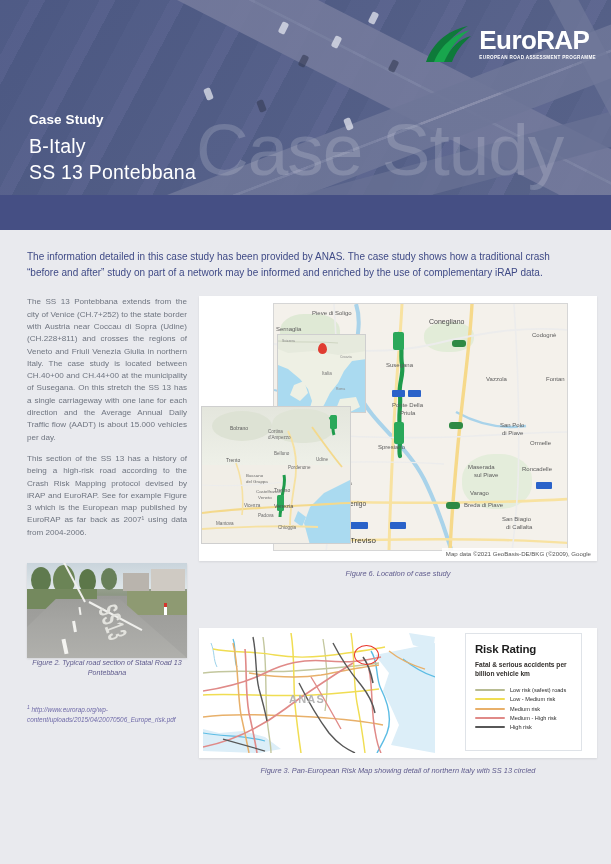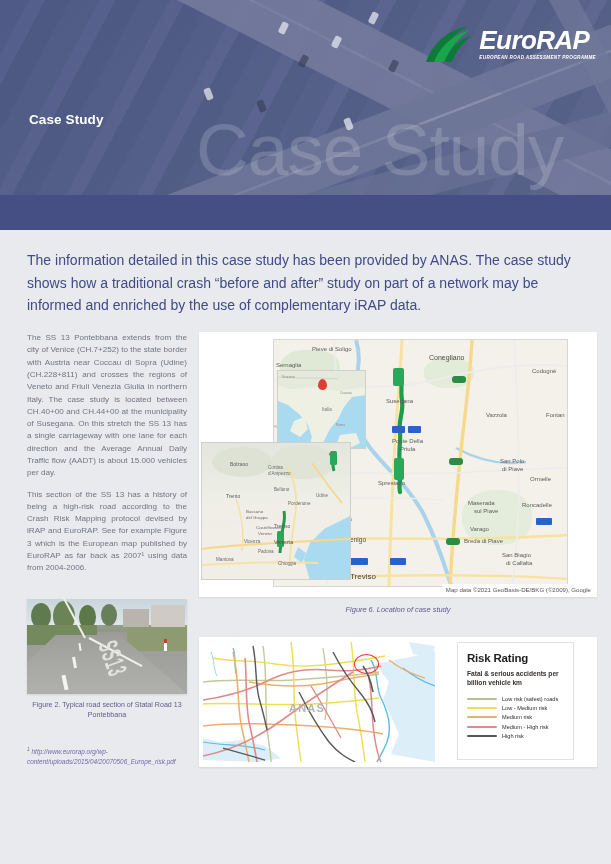--- a/index.html
+++ b/index.html
@@ -119,21 +119,20 @@
 
   
   .logo {
     position: absolute;
     right: 15px;
     top: 24px;
     z-index: 8;
     display: flex;
     align-items: center;
     gap: 7px;
-    font-style: italic;
   }
   .logo-mark { width: 48px; height: 40px; display: block; }
   .logo-text { line-height: 1; }
   .logo-word {
     font-size: 26px;
     font-weight: bold;
     color: #ffffff;
     letter-spacing: -.6px;
     display: block;
   }
@@ -151,35 +150,35 @@
   .band {
     width: 611px;
     height: 35px;
     background: #454f84;
   }
 
   
   .intro {
     margin: 19px 27px 0 27px;
     color: #3f4a86;
-    font-size: 14px;
+    font-size: 10px;
     line-height: 1.62;
     letter-spacing: .01px;
   }
 
   
   .main {
     position: relative;
     margin-top: 15px;
     padding: 0 14px 0 27px;
     display: flex;
     gap: 12px;
   }
   .col-left { width: 160px; flex: 0 0 160px; }
-  .col-right { flex: 1; }
+  .col-right { flex: 1; gap: 27px; }
 
   .body-p {
     color: #6f7580;
     font-size: 8.1px;
     line-height: 1.52;
     text-align: justify;
     margin-bottom: 9px;
   }
 
   
@@ -245,22 +244,22 @@
     background: linear-gradient(to bottom,
       #cdd6dd 0%, #d7dee2 22%,
       #9aa392 23%, #8d9784 34%,
       #9a9a97 35%, #a8a8a5 100%);
     box-shadow: 0 1px 2px rgba(0,0,0,.1);
   }
   .fig2-caption {
     text-align: center;
     color: #5e5a8c;
     font-size: 7.1px;
+    font-style: italic;
     line-height: 1.42;
-    margin-top: 6px;
     width: 160px;
   }
 
   .footnote {
     margin-top: 26px;
     width: 172px;
     color: #6f6aa8;
     font-size: 6.4px;
     font-style: italic;
     line-height: 1.55;
@@ -279,21 +278,21 @@
   }
   .risk-map {
     position: absolute;
     left: 4px; top: 5px;
     width: 232px; height: 120px;
     overflow: hidden;
     background: #ffffff;
   }
   .risk-legend {
     position: absolute;
-    right: 23px; top: 5px;
+    right: 15px; top: 5px;
     width: 117px; height: 118px;
     background: #ffffff;
     border: 1px solid #dfe3e8;
     padding: 9px 8px 0 9px;
   }
   .risk-title {
     font-size: 11.5px;
     font-weight: bold;
     color: #1e1e1e;
     letter-spacing: -.2px;
@@ -345,20 +344,22 @@
       <div class="veh dark" style="left:258px;top:100px;transform:rotate(-21deg);"></div>
       <div class="veh" style="left:345px;top:118px;transform:rotate(-21deg);"></div>
       <div class="veh" style="left:205px;top:88px;transform:rotate(-21deg);"></div>
       <div class="veh dark" style="left:390px;top:60px;transform:rotate(27deg);"></div>
     </div>
 
     <div class="hero-watermark">Case Study</div>
 
     <div class="hero-titles">
       <div class="hero-eyebrow">Case Study</div>
+      <div class="hero-line">B-Italy</div>
+      <div class="hero-line">SS 13 Pontebbana</div>
     </div>
 
     <div class="logo">
       <svg class="logo-mark" viewBox="0 0 48 40">
         <path d="M2 38 C10 16 26 6 44 2 C30 10 20 20 14 38 Z" fill="#0e7a3a"></path>
         <path d="M10 38 C18 19 32 10 46 6 C34 14 26 24 21 38 Z" fill="#18a64d"></path>
         <path d="M20 38 C27 22 36 15 47 12 C38 20 32 27 28 38 Z" fill="#0e7a3a"></path>
       </svg>
       <div class="logo-text">
         <span class="logo-word">EuroRAP</span>
@@ -631,17 +632,18 @@
                 <span class="legend-swatch" style="background:#e08a88;"></span>
                 <span class="legend-label">Medium - High risk</span>
               </div>
               <div class="legend-row">
                 <span class="legend-swatch" style="background:#575757;"></span>
                 <span class="legend-label">High risk</span>
               </div>
             </div>
           </div>
         </div>
+        <div class="fig-caption">Figure 3. Pan-European Risk Map showing detail of northern Italy with SS 13 circled</div>
       </div>
 
     </div>
   </div>
 </div>
 
 </body></html>

